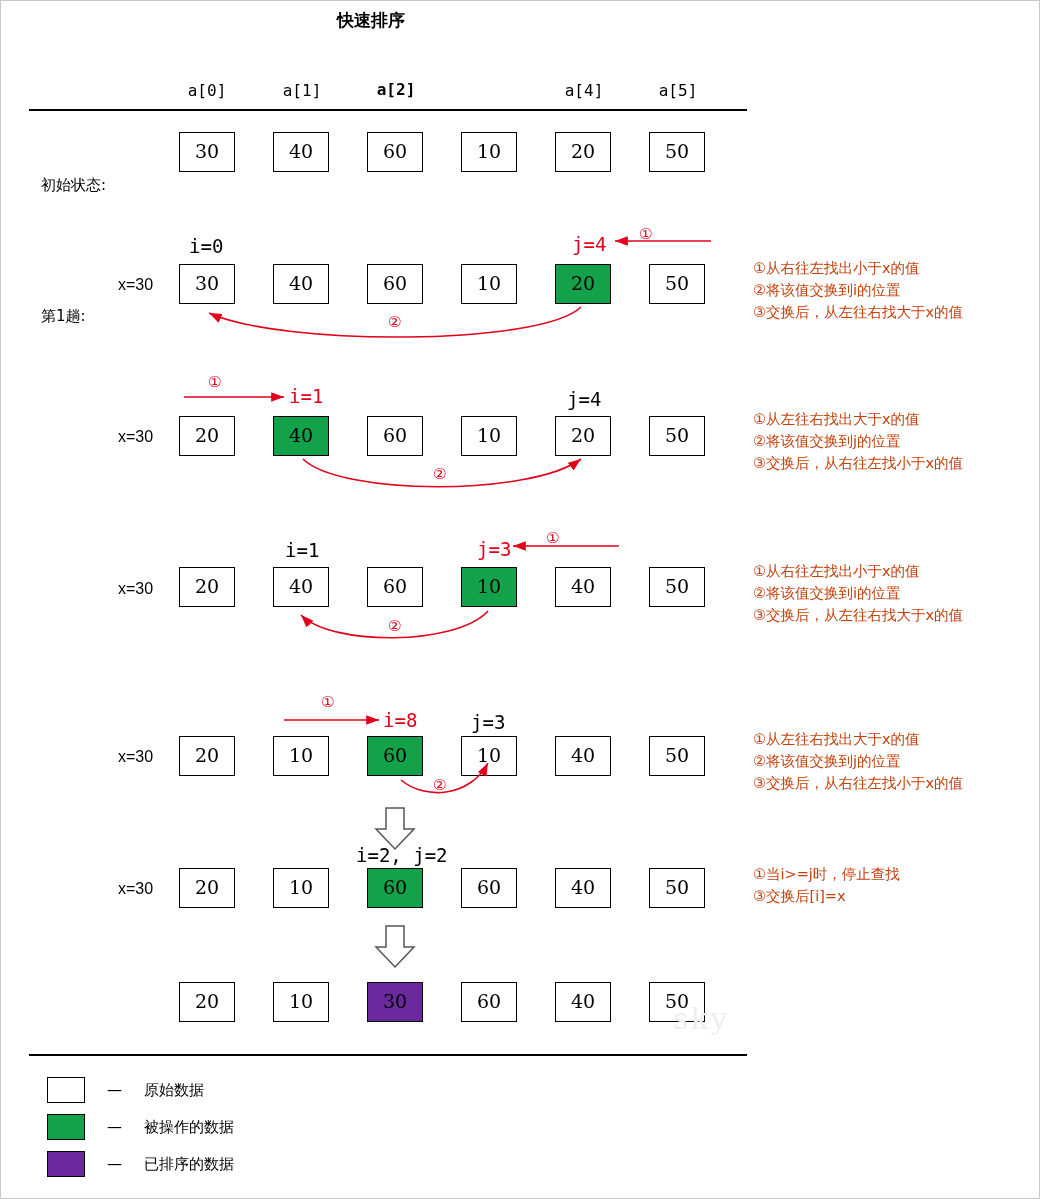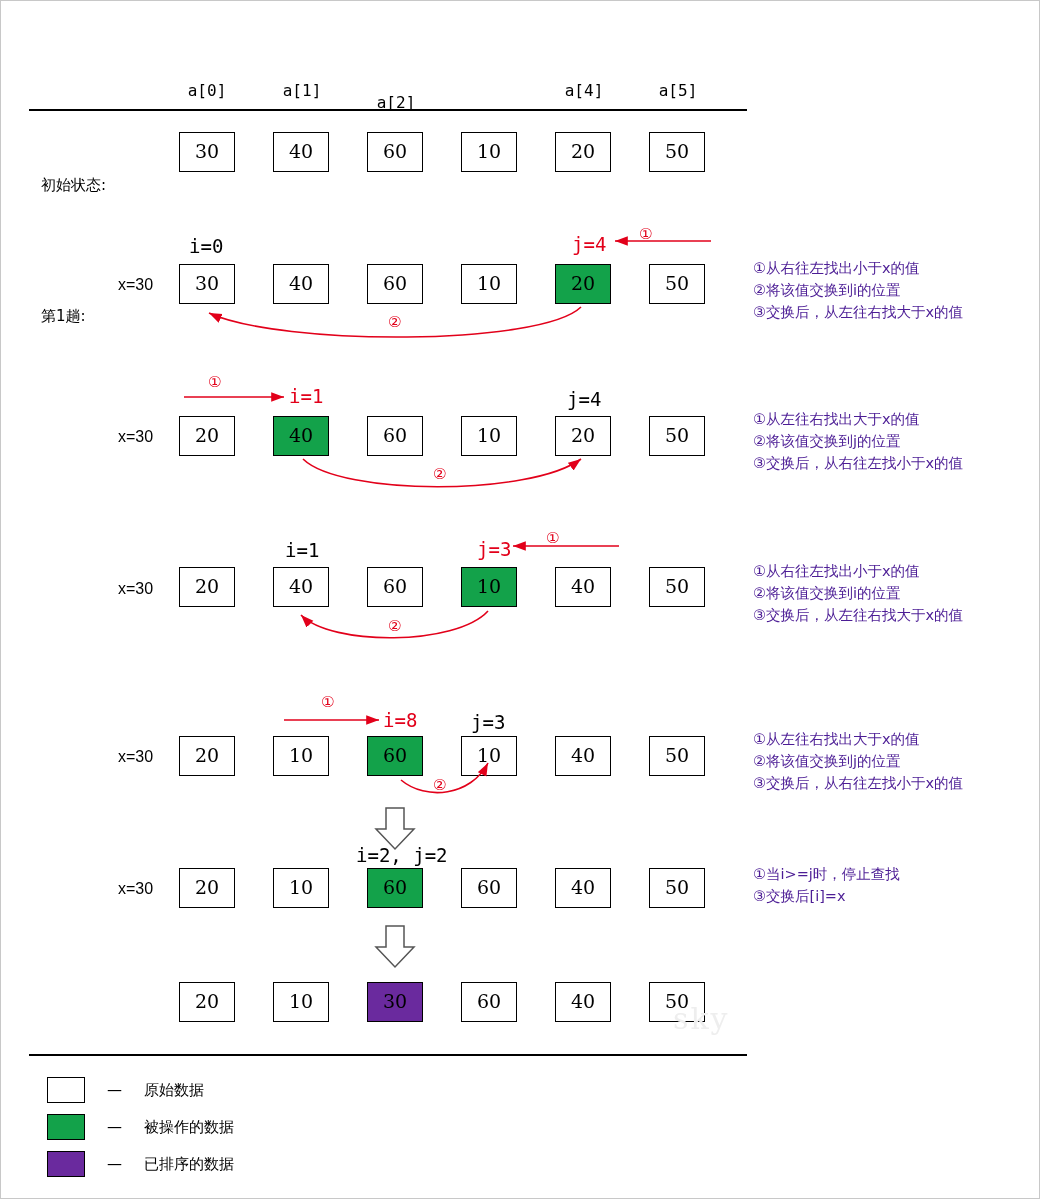--- a/index.html
+++ b/index.html
@@ -79,21 +79,21 @@
     font-size: 19px;
     white-space: nowrap;
     color: #000;
   }
   .marker.red { color: #e2001a; }
   .notes {
     position: absolute;
     font-family: "DejaVu Sans", sans-serif;
     font-size: 14.5px;
     line-height: 22px;
-    color: #4c1d95;
+    color: #c2410c;
     white-space: nowrap;
   }
   .circnum {
     position: absolute;
     font-family: "DejaVu Sans", sans-serif;
     font-size: 15px;
     color: #e2001a;
   }
   svg.overlay {
     position: absolute;
@@ -128,24 +128,25 @@
     font-size: 30px;
     color: #eeeeee;
     letter-spacing: 2px;
   }
 </style>
 </head>
 <body>
 
 <div id="page">
 
+  <div class="title">快速排序</div>
 
   <div class="hdr" style="left:171px; top:80px;">a[0]</div>
   <div class="hdr" style="left:266px; top:80px;">a[1]</div>
-  <div class="hdr" style="left:360px; top:92px;">a[2]</div>
+  <div class="hdr" style="left:360px; top:79px;font-weight:bold;">a[2]</div>
   <div class="hdr" style="left:454px; top:80px;margin-top:48px;">a[3]</div>
   <div class="hdr" style="left:548px; top:80px;">a[4]</div>
   <div class="hdr" style="left:642px; top:80px;">a[5]</div>
 
   <div class="rule" style="left:28px; top:108px; width:718px;"></div>
   <div class="rule" style="left:28px; top:1053px; width:718px;"></div>
 
   <div class="rowlabel" style="left:40px; top:142px;">初始状态:</div>
   <div class="cell" style="left:178px; top:131px;">30</div>
   <div class="cell" style="left:272px; top:131px;">40</div>

